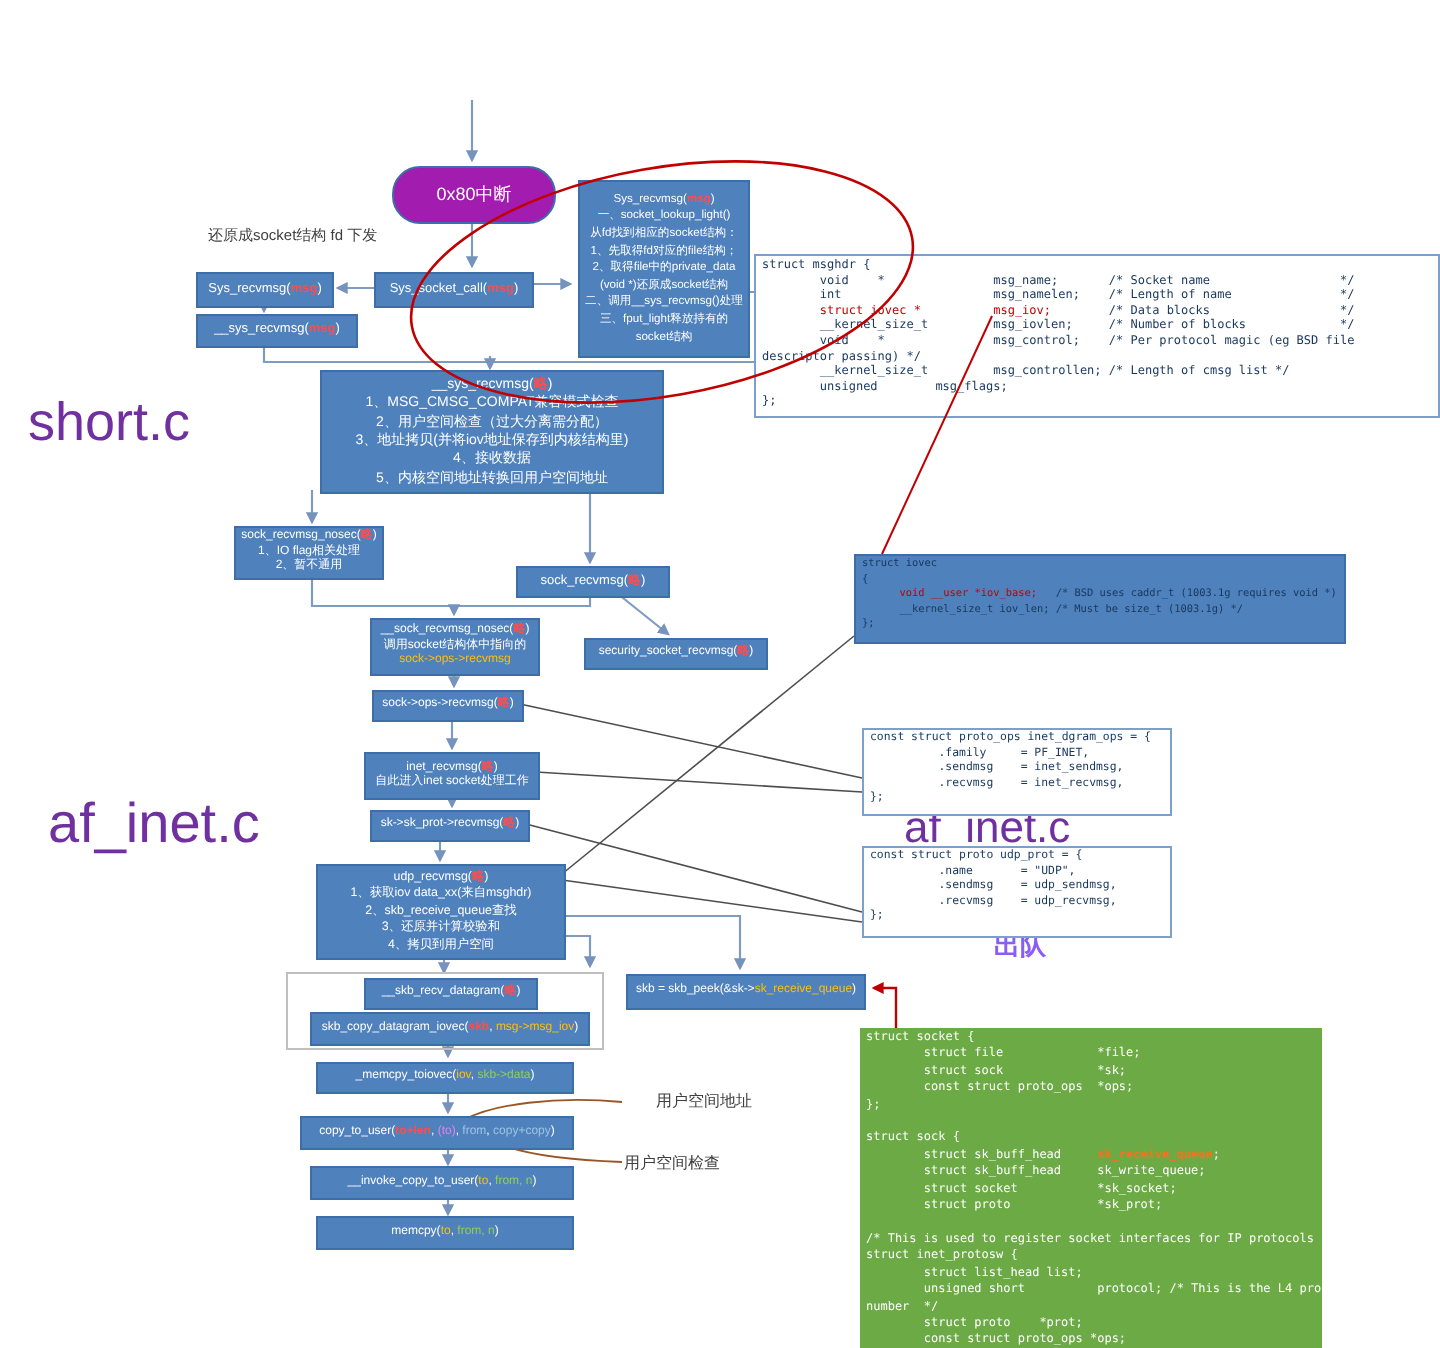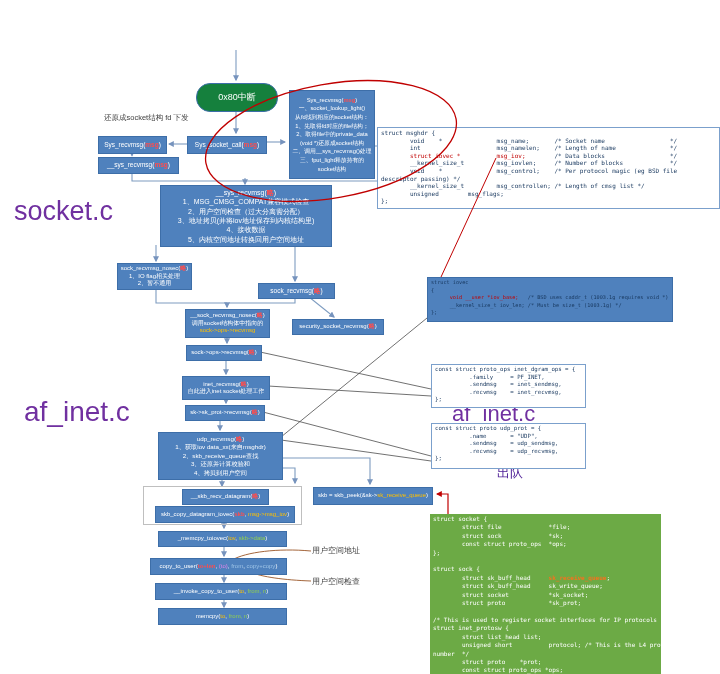--- a/index.html
+++ b/index.html
@@ -2,25 +2,25 @@
 <html><head>
 <meta charset="utf-8">
 <style>
   html,body{margin:0;padding:0;background:#fff;}
   #stage{position:relative;width:720px;height:674px;background:#ffffff;overflow:hidden;
          font-family:"Liberation Sans",sans-serif;}
   svg.layer{position:absolute;left:0;top:0;width:720px;height:674px;}
   #overlay{pointer-events:none;}
   .title{position:absolute;left:146px;top:13px;font-size:30px;font-weight:700;color:#d01f1f;letter-spacing:1px;}
   .pill{position:absolute;left:196px;top:83px;width:80px;height:27px;border-radius:14px;
-        background:#15803d;border:1px solid #3d6ea8;color:#fff;font-size:9px;
+        background:#a21caf;border:1px solid #3d6ea8;color:#fff;font-size:9px;
         display:flex;align-items:center;justify-content:center;}
   .small-label{position:absolute;color:#3f3f3f;font-size:7.5px;white-space:nowrap;}
   .purple{position:absolute;color:#7030a0;white-space:nowrap;}
-  .orange-label{position:absolute;color:#4c1d95;font-weight:400;font-size:13px;}
+  .orange-label{position:absolute;color:#8b5cf6;font-weight:700;font-size:13px;}
   .node{position:absolute;background:#4f81bd;border:1px solid #3d6ea8;color:#fff;
         display:flex;flex-direction:column;align-items:center;justify-content:center;
         font-size:6.5px;line-height:8.2px;text-align:center;overflow:hidden;}
   .node .ln{white-space:pre;}
   .f58{font-size:5.8px;}
   .f6{font-size:6px;line-height:7.5px;}
   .f62{font-size:6.2px;line-height:8.6px;}
   .f7{font-size:7px;line-height:9.3px;}
   .desc{line-height:8.6px;}
   .codebox{position:absolute;background:#fff;border:1px solid #7ba0cc;color:#17375e;
@@ -88,26 +88,26 @@
       <path d="M263,412 L431,456"></path>
       <path d="M281,440 L431,461"></path>
       <path d="M281,437 L427,318"></path>
     </g>
     <g stroke="#9a5526" stroke-width="0.9" fill="none">
       <path d="M311,551 C278,548 246,552 232,560"></path>
       <path d="M311,581 C284,580 262,577 250,572"></path>
     </g>
   </svg>
 
-  <div class="purple" style="left:14px;top:196px;font-size:27px;">socket.c</div>
+  <div class="purple" style="left:14px;top:196px;font-size:27px;">short.c</div>
   <div class="purple" style="left:24px;top:396px;font-size:28px;">af_inet.c</div>
   <div class="purple" style="left:452px;top:401px;font-size:22px;">af_inet.c</div>
   <div class="orange-label" style="left:497px;top:464px;">出队</div>
   <div class="small-label" style="left:104px;top:113px;">还原成socket结构 fd 下发</div>
-  <div class="small-label" style="left:312px;top:545px;font-size:8px;font-family:Liberation Mono, monospace;">用户空间地址</div>
+  <div class="small-label" style="left:328px;top:545px;font-size:8px;font-family:Liberation Mono, monospace;">用户空间地址</div>
   <div class="small-label" style="left:312px;top:576px;font-size:8px;">用户空间检查</div>
 
   <div class="pill">0x80中断</div>
 
   <div class="node" style="left:187px;top:136px;width:78px;height:16px;">
       <div class="ln"><span class="sg-w">Sys_socket_call(</span><span class="sg-r">msg</span><span class="sg-w">)</span></div>
     </div>
   <div class="node" style="left:98px;top:136px;width:67px;height:16px;">
       <div class="ln"><span class="sg-w">Sys_recvmsg(</span><span class="sg-r">msg</span><span class="sg-w">)</span></div>
     </div>

